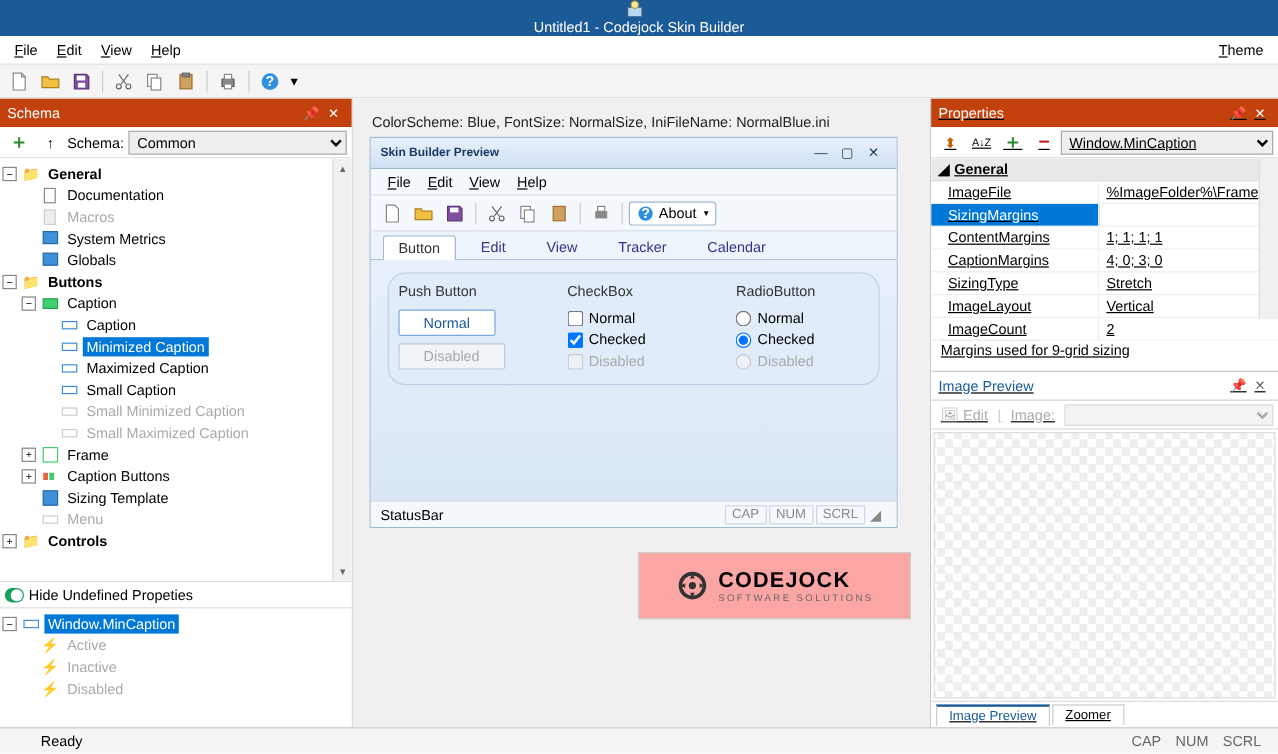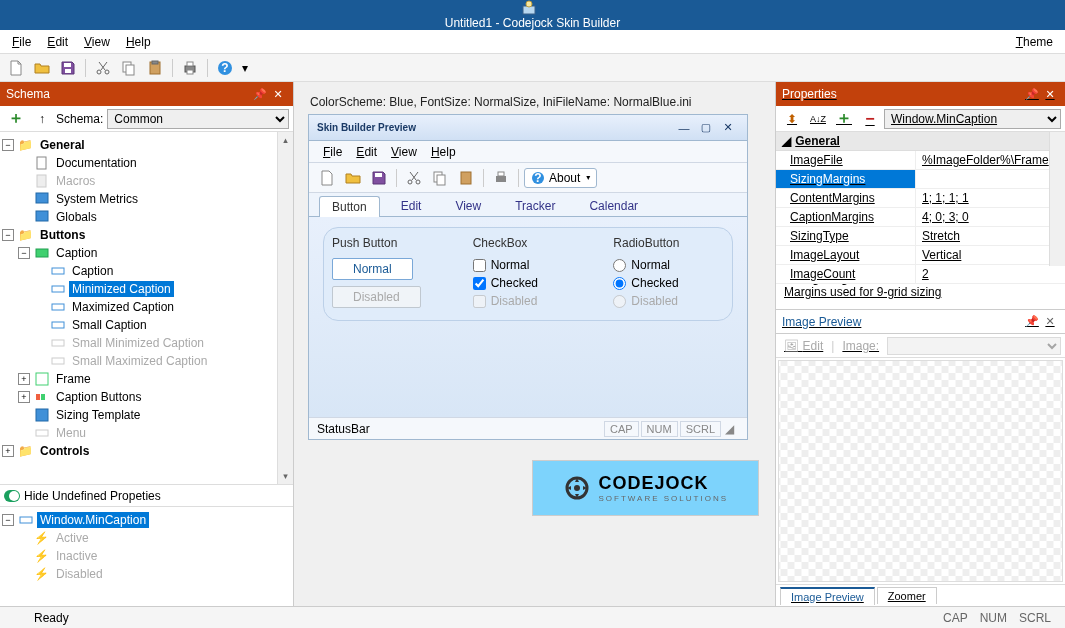--- a/index.html
+++ b/index.html
@@ -87,21 +87,21 @@
 .pbtn-normal { border: 1px solid #7aa8d8; background: #fff; padding: 3px 20px; border-radius: 2px; cursor: pointer; margin-bottom: 6px; display: block; color: #1a5a96; font-size: 12px; }
 .pbtn-disabled { border: 1px solid #c0c8d0; background: #f0f4f8; padding: 3px 20px; border-radius: 2px; color: #aaa; display: block; font-size: 12px; }
 .pcheck, .pradio { display: flex; align-items: center; gap: 5px; margin-bottom: 4px; font-size: 12px; }
 .pcheck input, .pradio input { cursor: pointer; }
 .pcheck.dis, .pradio.dis { color: #aaa; }
 .preview-status { height: 22px; border-top: 1px solid #d0d8e4; display: flex; align-items: center; padding: 0 8px; background: #f5f8fc; font-size: 12px; }
 .preview-status .psf { flex: 1; }
 .preview-status .ps-ind { border: 1px solid #d0d8e4; padding: 1px 5px; margin-left: 2px; font-size: 11px; color: #888; }
 .preview-status .grip { width: 14px; height: 14px; margin-left: 4px; color: #888; }
 
-.logo-area { margin-top: 20px; align-self: flex-end; margin-right: 8px; border: 1px solid #ccc; background: #7dd3fc; padding: 12px 30px; display: flex; align-items: center; gap: 8px; }
+.logo-area { margin-top: 20px; align-self: flex-end; margin-right: 8px; border: 1px solid #ccc; background: #fca5a5; padding: 12px 30px; display: flex; align-items: center; gap: 8px; }
 
 
 .props-toolbar { height: 26px; border-bottom: 1px solid #ddd; display: flex; align-items: center; padding: 0 4px; gap: 2px; background: #fff; }
 .props-combo { flex: 1; height: 20px; border: 1px solid #aaa; font-size: 12px; padding: 0 2px; }
 .props-grid { background: #fff; overflow: hidden; }
 .props-group-header { background: #e8e8e8; padding: 2px 6px; font-weight: bold; border-bottom: 1px solid #ddd; display: flex; align-items: center; gap: 4px; }
 .props-row { display: flex; border-bottom: 1px solid #eee; height: 19px; align-items: stretch; }
 .props-row .pk { width: 140px; padding: 1px 6px 1px 14px; border-right: 1px solid #eee; display: flex; align-items: center; }
 .props-row .pv { flex: 1; padding: 1px 6px; display: flex; align-items: center; }
 .props-row.selected .pk { background: #0078d7; color: #fff; }

